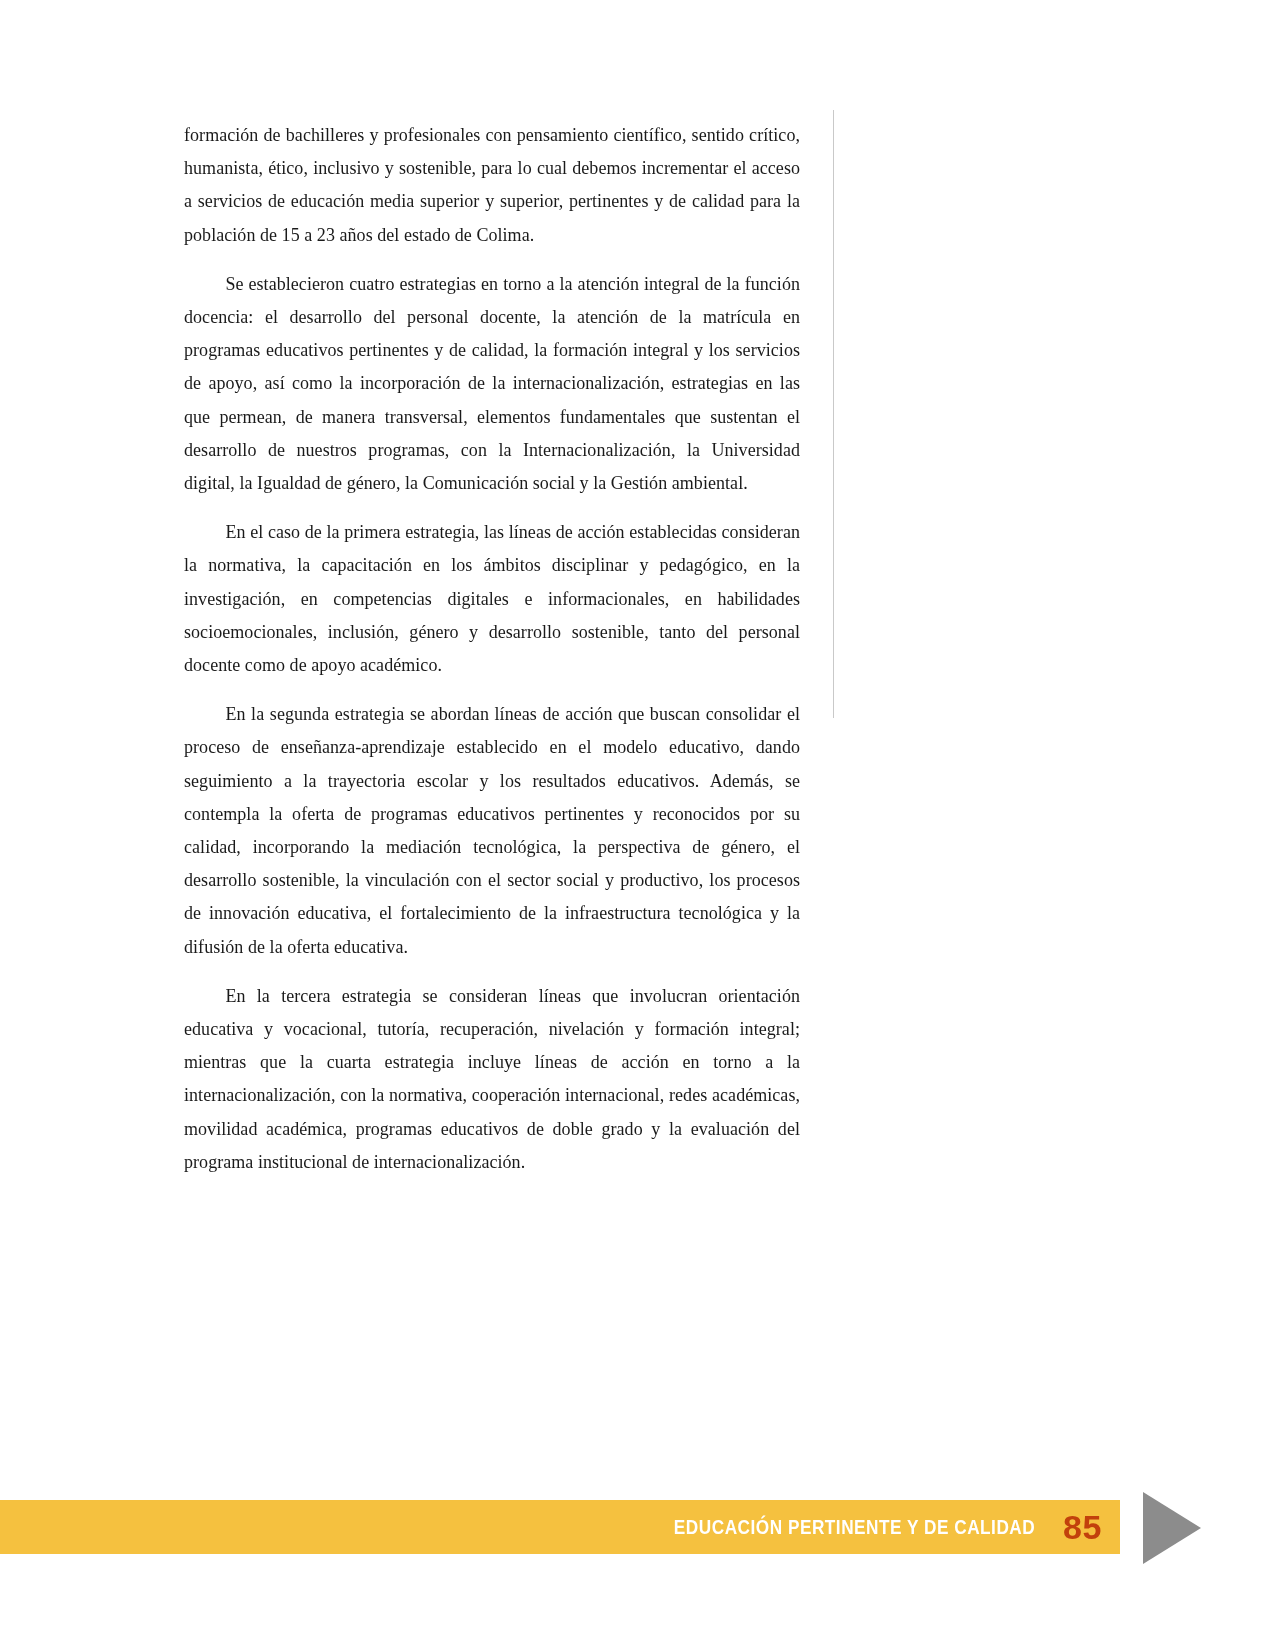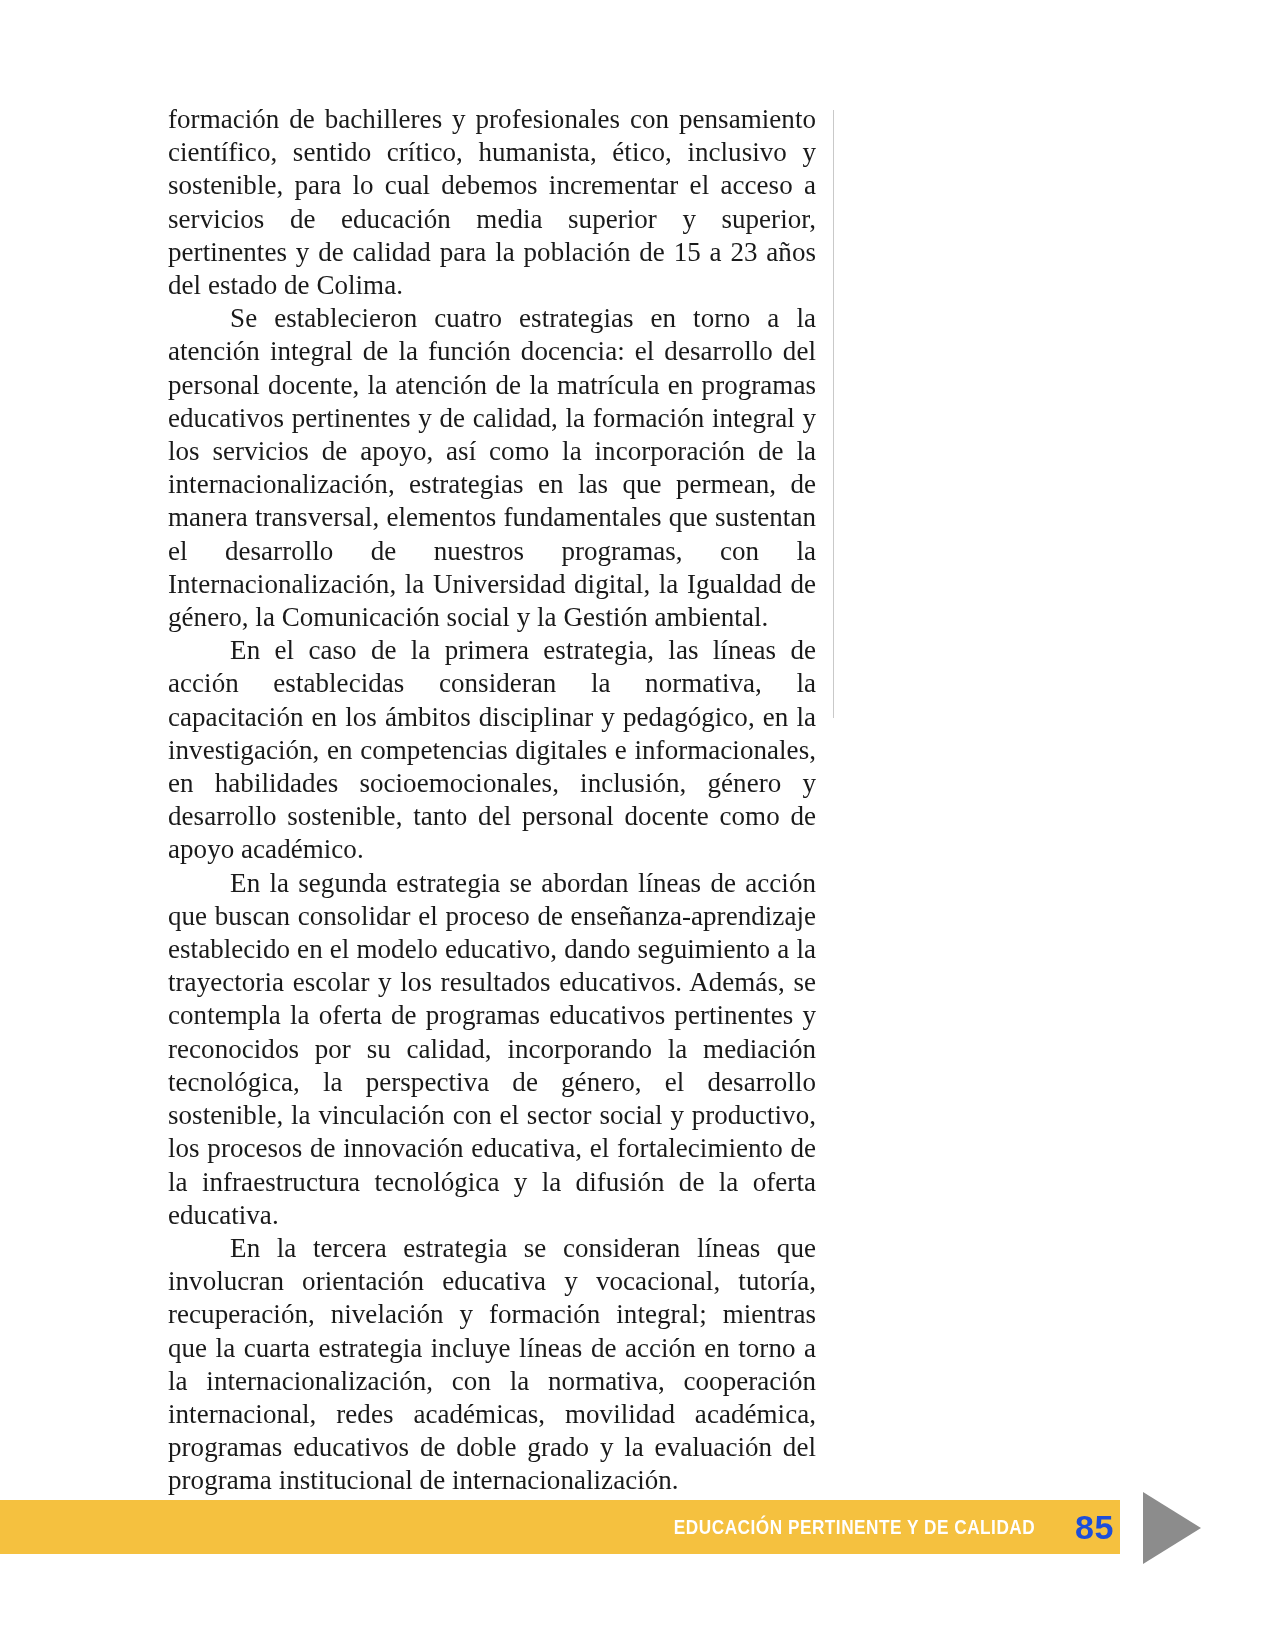--- a/index.html
+++ b/index.html
@@ -26,22 +26,22 @@
   }
 
   .text-column {
     position: absolute;
     left: 168px;
     top: 103px;
     width: 648px;
   }
 
   .para {
-    margin: 0;
-    font-size: 27px;
+    margin: 16px;
+    font-size: 18px;
     line-height: 33.2px;
     text-align: justify;
     text-justify: inter-word;
     hyphens: manual;
     letter-spacing: 0.05px;
   }
   .para + .para {
     text-indent: 2.3em;
     font-family: Liberation Serif, serif;
   }
@@ -90,23 +90,22 @@
   }
   .footer-page-number {
     position: absolute;
     left: 1063px;
     top: 0;
     height: 54px;
     line-height: 54px;
     font-family: "Liberation Sans", sans-serif;
     font-weight: bold;
     font-size: 34px;
-    color: #1d4ed8;
+    color: #c2410c;
     letter-spacing: 0.5px;
-    margin-left: 12px;
   }
   .footer-arrow {
     position: absolute;
     left: 1143px;
     top: -8px;
     width: 0;
     height: 0;
     border-top: 36px solid transparent;
     border-bottom: 36px solid transparent;
     border-left: 58px solid #8c8c8c;

